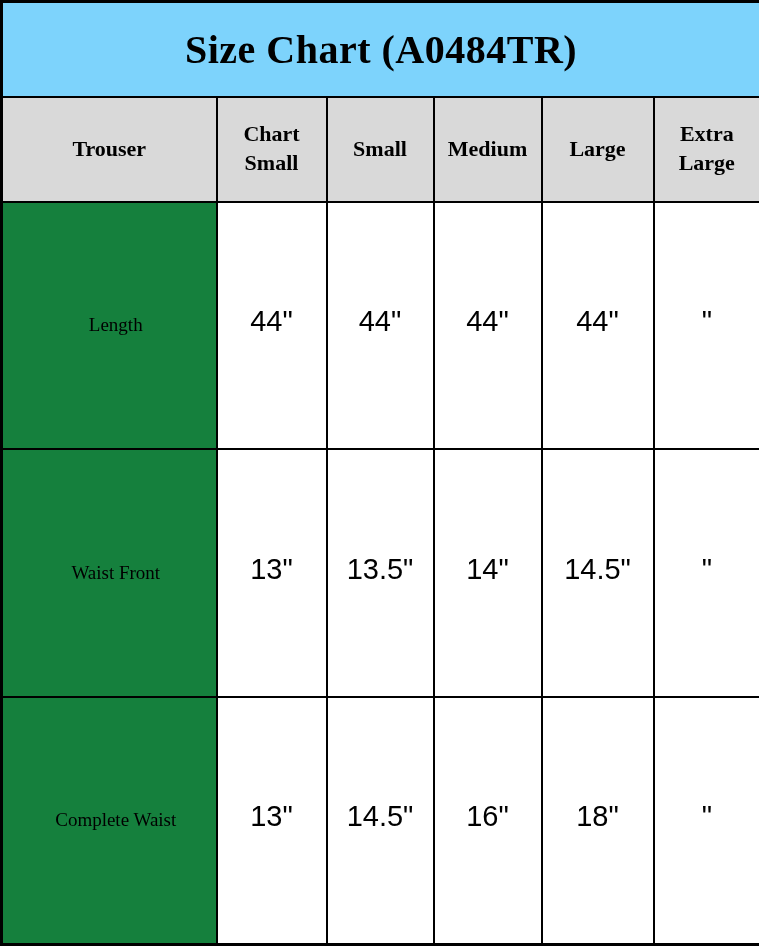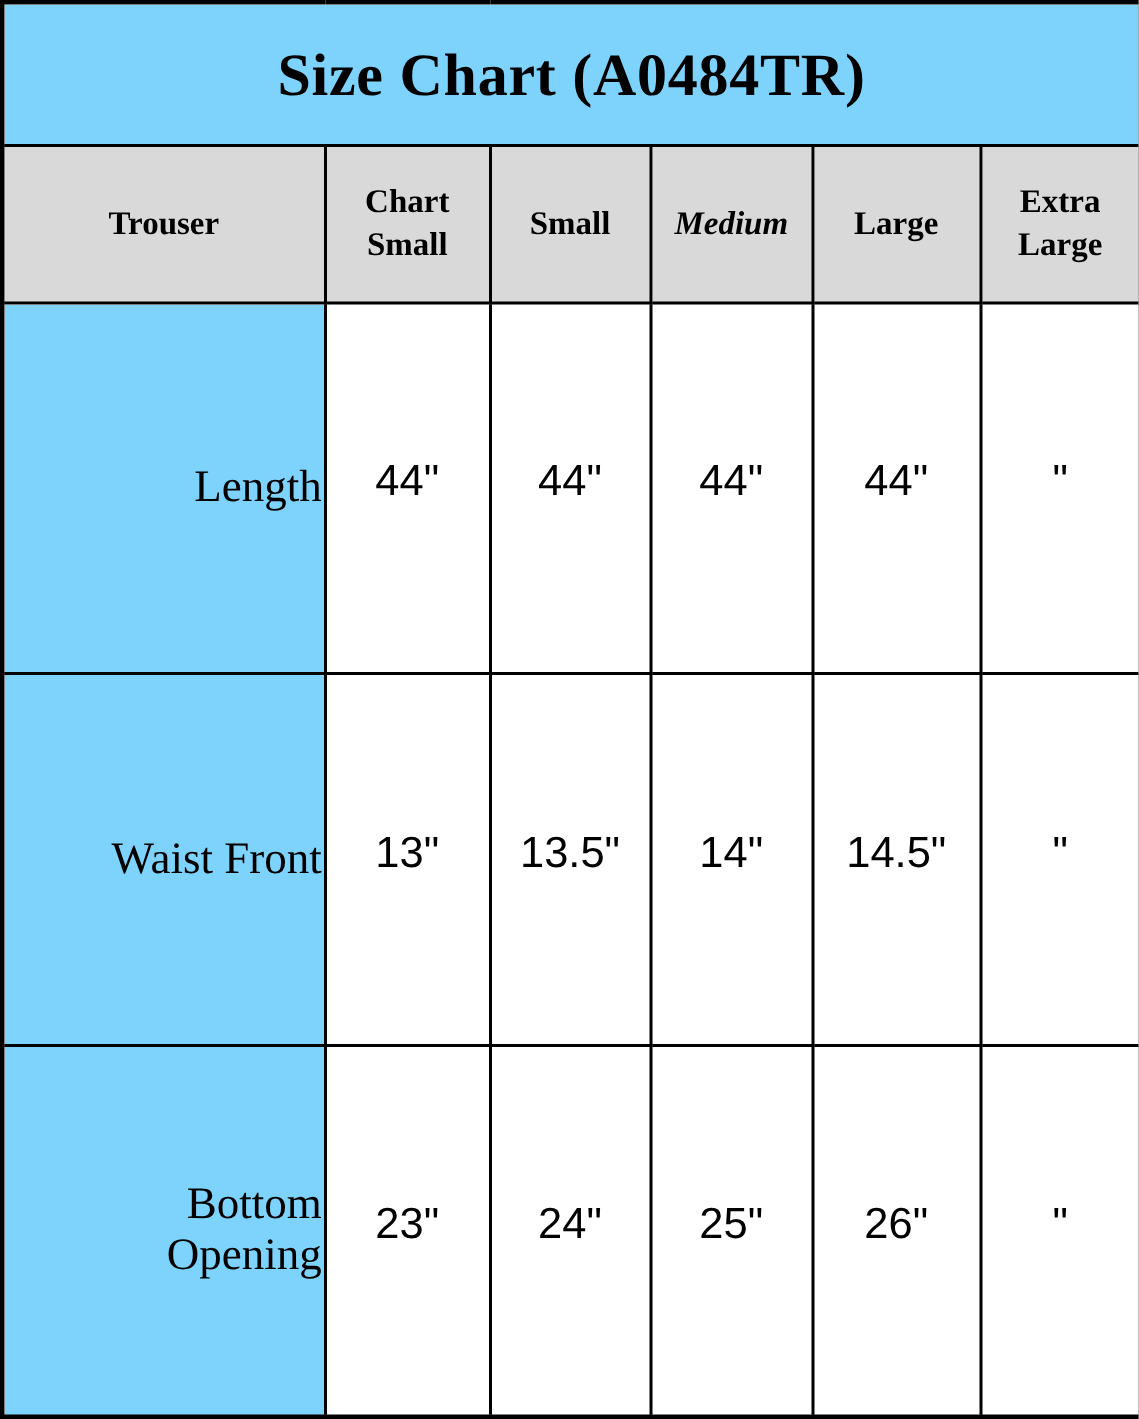--- a/index.html
+++ b/index.html
@@ -49,30 +49,29 @@
     vertical-align: middle;
     font-size: 22px;
     line-height: 1.3;
     padding: 0 6px;
   }
   th.corner-cell {
     font-size: 30px;
   }
   th.col-medium {
     font-size: 20px;
-    font-style: italic;
   }
   tr.data-row {
     height: 106px;
   }
   th.row-label {
-    background: #7dd3fc;
+    background: #15803d;
     font-weight: normal;
-    font-size: 30px;
-    text-align: right;
+    font-size: 19px;
+    text-align: center;
     vertical-align: middle;
     padding-left: 14px;
   }
   td.value-cell {
     background: #ffffff;
     font-family: "Liberation Sans", sans-serif;
     font-size: 29px;
     text-align: center;
     vertical-align: middle;
     padding-bottom: 8px;
@@ -115,22 +114,22 @@
       </tr>
       <tr class="data-row">
         <th class="row-label">Waist Front</th>
         <td class="value-cell">13"</td>
         <td class="value-cell">13.5"</td>
         <td class="value-cell">14"</td>
         <td class="value-cell">14.5"</td>
         <td class="value-cell">"</td>
       </tr>
       <tr class="data-row">
-        <th class="row-label">Bottom Opening</th>
-        <td class="value-cell">23"</td>
-        <td class="value-cell">24"</td>
-        <td class="value-cell">25"</td>
-        <td class="value-cell">26"</td>
+        <th class="row-label">Complete Waist</th>
+        <td class="value-cell">13"</td>
+        <td class="value-cell">14.5"</td>
+        <td class="value-cell">16"</td>
+        <td class="value-cell">18"</td>
         <td class="value-cell">"</td>
       </tr>
     </tbody>
   </table>
 </div>
 
 </body></html>

